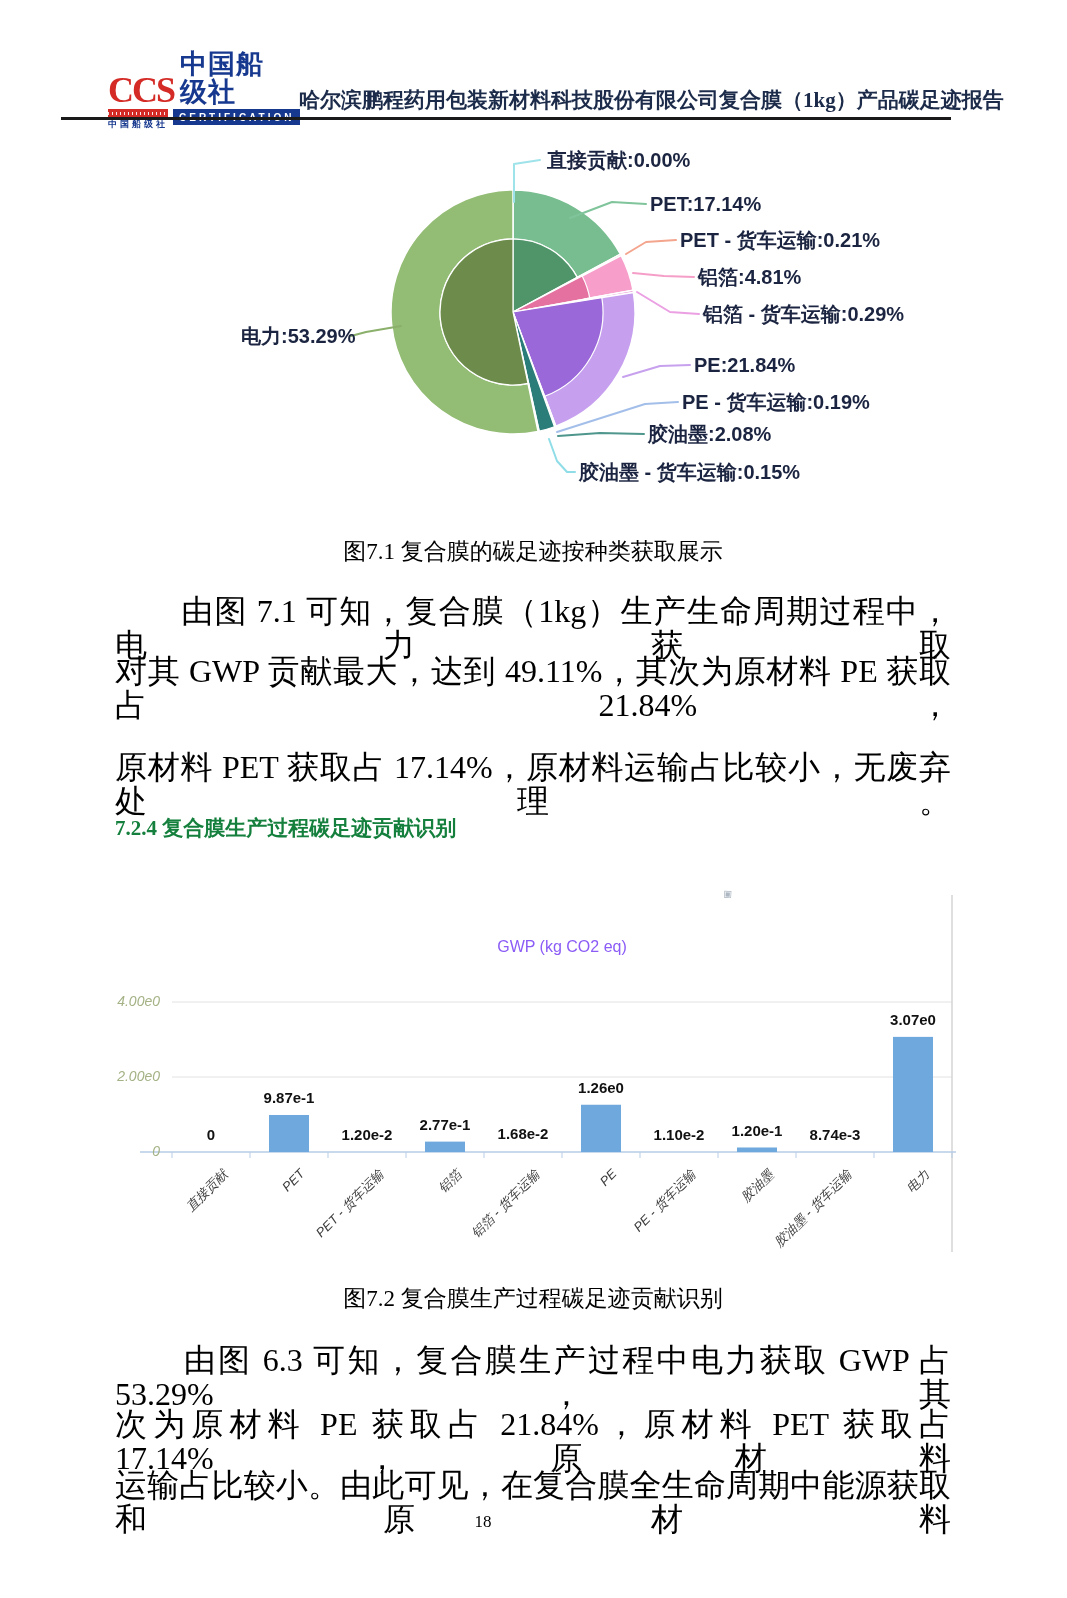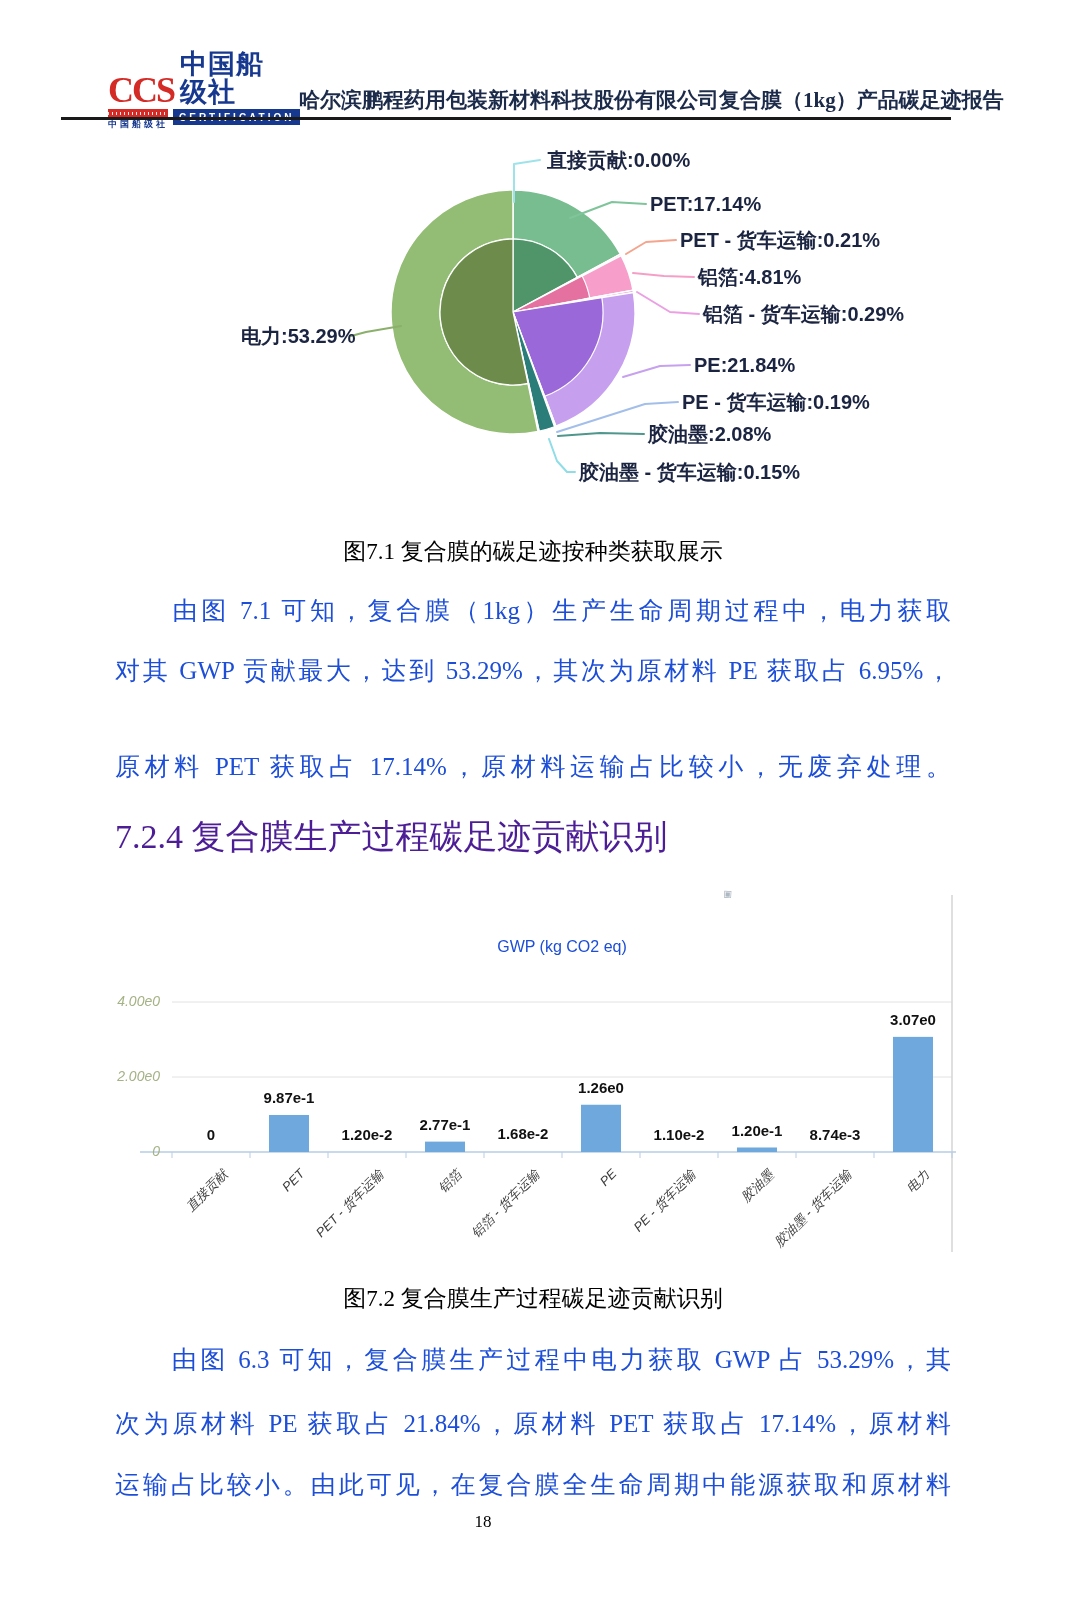--- a/index.html
+++ b/index.html
@@ -26,29 +26,29 @@
   .header-title{position:absolute;left:268px;top:86px;width:682px;text-align:right;
     font-size:21px;font-weight:bold;color:#1c2b4a;white-space:nowrap;padding-left:31px;}
   .header-rule{position:absolute;left:61px;top:117px;width:890px;height:3px;background:#1a1a1a;}
   
   #pie-chart{position:absolute;left:0;top:130px;width:1067px;height:360px;}
   .pie-label{position:absolute;font-family:"Liberation Sans",sans-serif;font-weight:bold;
     font-size:20px;line-height:20px;color:#1b2440;white-space:nowrap;}
   
   .caption{position:absolute;left:115px;width:836px;text-align:center;
     font-size:23px;color:#000;}
-  .para-line{position:absolute;left:115px;width:836px;font-size:25px;line-height:34px;
-    text-align:justify;text-align-last:justify;text-justify:inter-character;color:#1d4ed8;}
-  .heading{position:absolute;left:115px;top:814px;font-size:34px;font-weight:normal;color:#4c1d95;}
+  .para-line{position:absolute;left:115px;width:836px;font-size:32px;line-height:34px;
+    text-align:justify;text-align-last:justify;text-justify:inter-character;color:#000000;}
+  .heading{position:absolute;left:115px;top:814px;font-size:21px;font-weight:bold;color:#15803d;}
   .pagenum{position:absolute;left:0;top:1512px;width:966px;text-align:center;
     font-size:17px;color:#000;}
   
   #bar-chart{position:absolute;left:0;top:880px;width:1067px;height:395px;}
   .bar-title{position:absolute;left:172px;top:58px;width:780px;text-align:center;
-    font-family:"Liberation Sans",sans-serif;font-size:16px;color:#1d4ed8;}
+    font-family:"Liberation Sans",sans-serif;font-size:16px;color:#8b5cf6;}
   .ytick{position:absolute;left:90px;width:70px;text-align:right;
     font-family:"Liberation Sans",sans-serif;font-size:14px;color:#a4b285;font-style:italic;}
   .val-label{position:absolute;width:100px;text-align:center;
     font-family:"Liberation Sans",sans-serif;font-size:15px;font-weight:bold;color:#111;}
   .cat-label{position:absolute;width:170px;text-align:right;white-space:nowrap;
     font-family:"Liberation Sans",sans-serif;font-size:13px;font-style:italic;color:#3d3d3d;
     transform:rotate(-45deg);transform-origin:100% 0;}
   .stray{position:absolute;left:722px;top:6px;font-size:13px;color:#9aa7b5;
     transform:rotate(-42deg);opacity:.8;font-family:"Liberation Sans",sans-serif;}
 </style>
@@ -98,21 +98,21 @@
       <polyline points="623,247 660,236 690,235" fill="none" stroke="#c7a1ee" stroke-width="2" stroke-linejoin="round" stroke-linecap="round"></polyline>
       <polyline points="557,302 645,274 678,272" fill="none" stroke="#a3bfe9" stroke-width="2" stroke-linejoin="round" stroke-linecap="round"></polyline>
       <polyline points="558,306 600,303 644,304" fill="none" stroke="#4f968c" stroke-width="2" stroke-linejoin="round" stroke-linecap="round"></polyline>
       <polyline points="549,309 557,331 567,342 575,342" fill="none" stroke="#8fdde7" stroke-width="2" stroke-linejoin="round" stroke-linecap="round"></polyline>
       <polyline points="401,196 366,202 351,206" fill="none" stroke="#8bb06b" stroke-width="2" stroke-linejoin="round" stroke-linecap="round"></polyline>
     </svg><div class="pie-label" style="left: 547px; top: 20px;">直接贡献:0.00%</div><div class="pie-label" style="left: 650px; top: 64px;">PET:17.14%</div><div class="pie-label" style="left: 680px; top: 100px;">PET - 货车运输:0.21%</div><div class="pie-label" style="left: 698px; top: 137px;">铝箔:4.81%</div><div class="pie-label" style="left: 703px; top: 174px;">铝箔 - 货车运输:0.29%</div><div class="pie-label" style="left: 694px; top: 225px;">PE:21.84%</div><div class="pie-label" style="left: 682px; top: 262px;">PE - 货车运输:0.19%</div><div class="pie-label" style="left: 648px; top: 294px;">胶油墨:2.08%</div><div class="pie-label" style="left: 579px; top: 332px;">胶油墨 - 货车运输:0.15%</div><div class="pie-label" style="left: 241px; top: 196px;">电力:53.29%</div></div>
 <div class="caption" style="top:536px">图7.1 复合膜的碳足迹按种类获取展示</div>
 
 <div id="para1">
     <div class="para-line" style="top: 594px;">　　由图 7.1 可知，复合膜（1kg）生产生命周期过程中，电力获取</div>
-    <div class="para-line" style="top: 654px;">对其 GWP 贡献最大，达到 53.29%，其次为原材料 PE 获取占 6.95%，</div>
+    <div class="para-line" style="top: 654px;">对其 GWP 贡献最大，达到 49.11%，其次为原材料 PE 获取占 21.84%，</div>
     <div class="para-line" style="top: 750px;">原材料 PET 获取占 17.14%，原材料运输占比较小，无废弃处理。</div>
   </div>
 
 <div class="heading">7.2.4 复合膜生产过程碳足迹贡献识别</div>
 
 <div id="bar-chart"><svg width="1067" height="395" viewBox="0 0 1067 395">
       <line x1="172" y1="197" x2="952" y2="197" stroke="#e2e2e2" stroke-width="1"></line>
       <line x1="172" y1="122" x2="952" y2="122" stroke="#e2e2e2" stroke-width="1"></line>
       <line x1="952" y1="15" x2="952" y2="372" stroke="#d4d4d4" stroke-width="1.5"></line>
       <line x1="140" y1="272" x2="956" y2="272" stroke="#b7cde6" stroke-width="1.5"></line>

